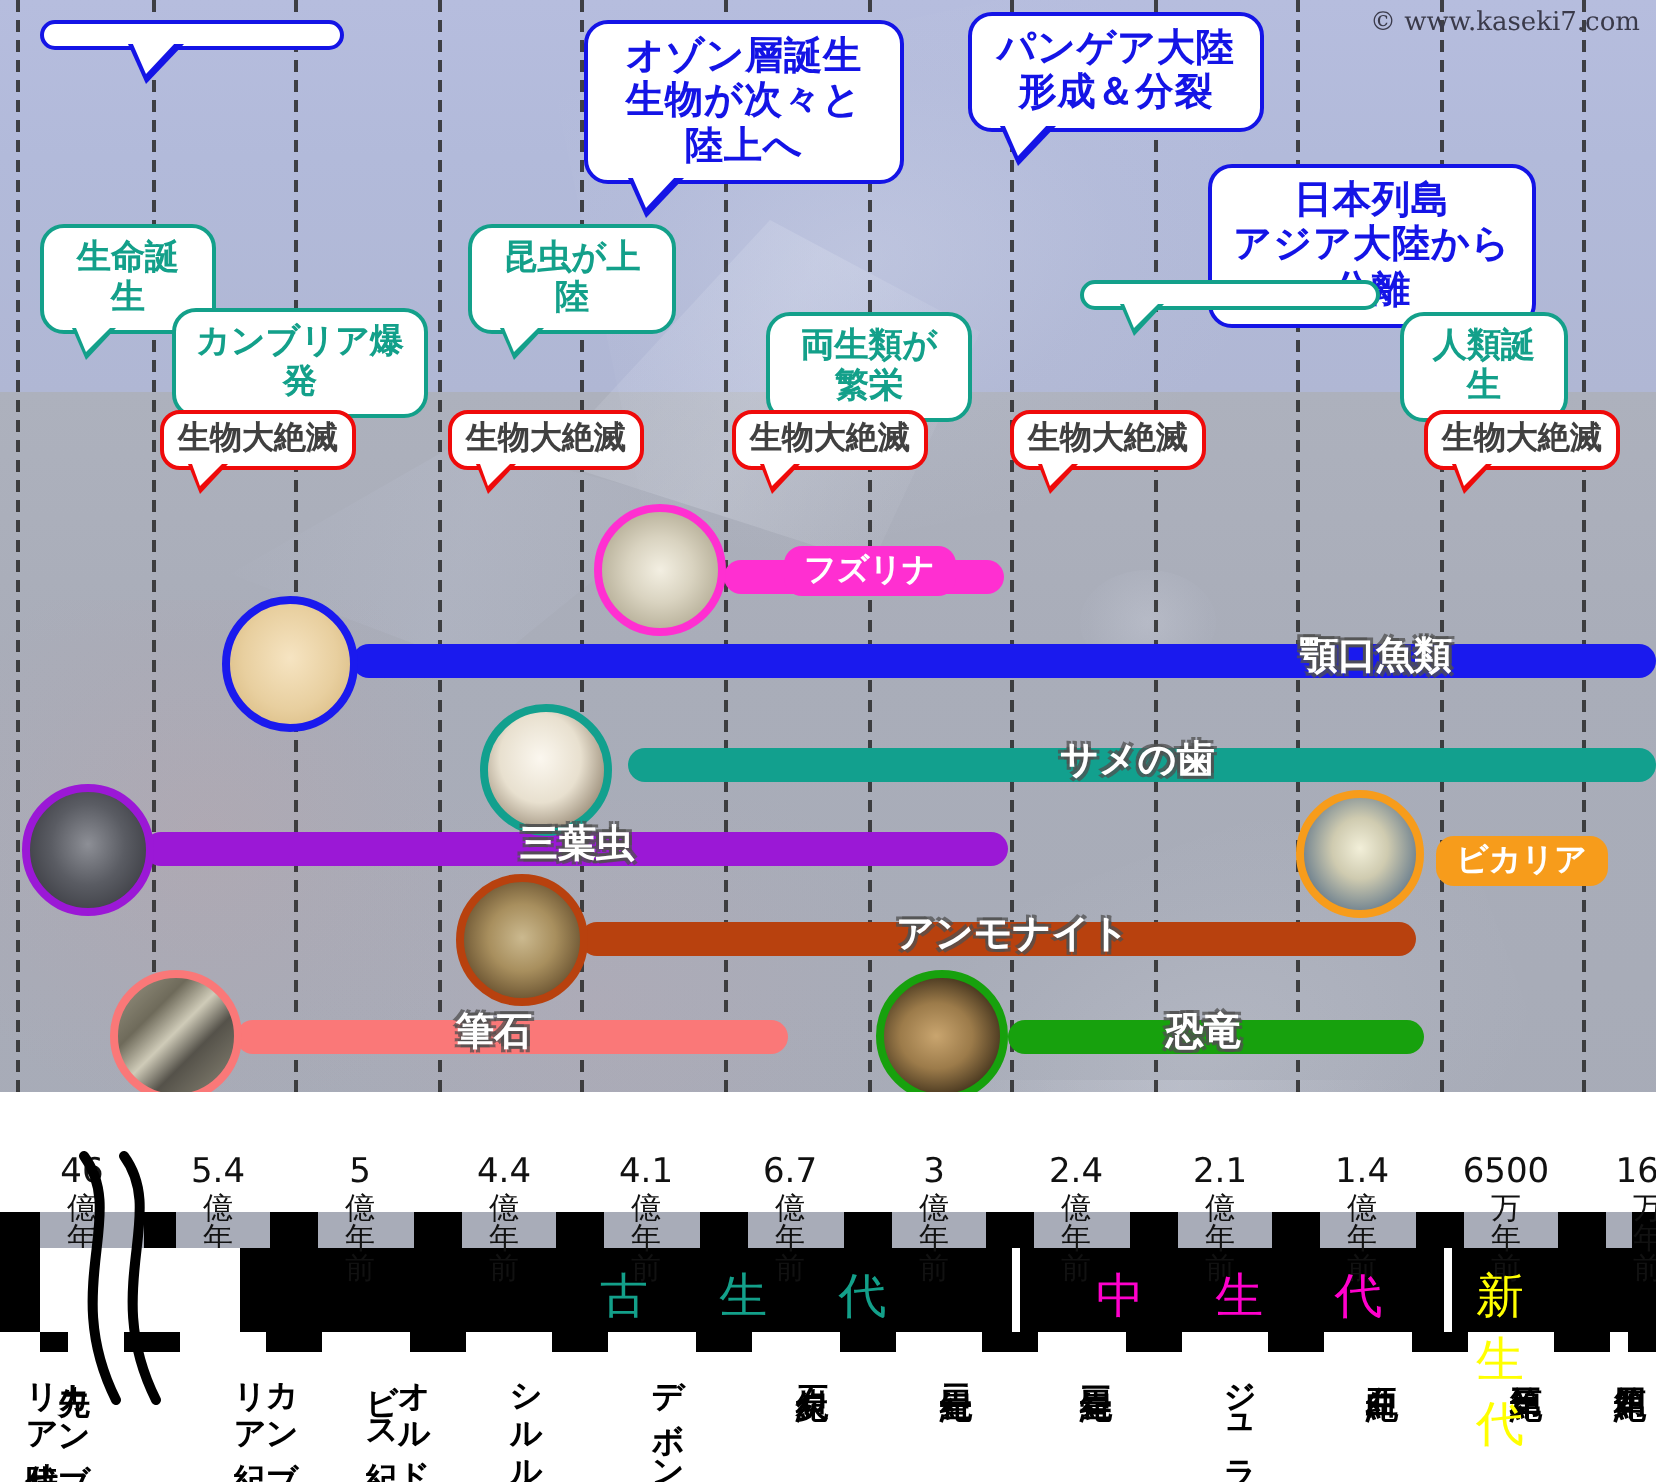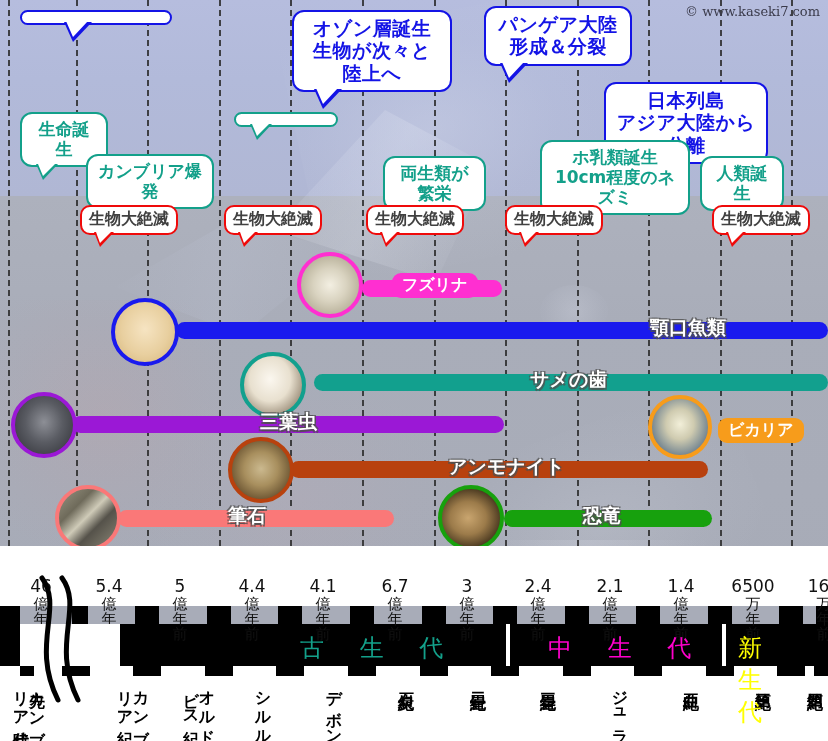--- a/index.html
+++ b/index.html
@@ -257,24 +257,23 @@
       <div class="callout blue" style="left: 292px; top: 10px; width: 160px;"><span>オゾン層誕生
 生物が次々と陸上へ</span><span class="tail-o" style="left: 20px;"></span><span class="tail-i" style="left: 22px;"></span></div>
       <div class="callout blue" style="left: 484px; top: 6px; width: 148px;"><span>パンゲア大陸
 形成＆分裂</span><span class="tail-o" style="left: 14px;"></span><span class="tail-i" style="left: 16px;"></span></div>
       <div class="callout blue" style="left: 604px; top: 82px; width: 164px;"><span>日本列島
 アジア大陸から分離</span><span class="tail-o" style="left: 100px;"></span><span class="tail-i" style="left: 102px;"></span></div>
     </div>
   <div id="life-callouts-layer">
       <div class="callout teal" style="left: 20px; top: 112px; width: 88px;"><span>生命誕生</span><span class="tail-o" style="left: 14px;"></span><span class="tail-i" style="left: 16px;"></span></div>
       <div class="callout teal" style="left: 86px; top: 154px; width: 128px;"><span>カンブリア爆発</span><span class="tail-o" style="left: 14px;"></span><span class="tail-i" style="left: 16px;"></span></div>
-      <div class="callout teal" style="left: 234px; top: 112px; width: 104px;"><span class="tail-o" style="left: 14px;"></span><span class="tail-i" style="left: 16px;"></span></div>
+      <div class="callout teal" style="left: 234px; top: 112px; width: 104px;"><span>昆虫が上陸</span><span class="tail-o" style="left: 14px;"></span><span class="tail-i" style="left: 16px;"></span></div>
       <div class="callout teal" style="left: 383px; top: 156px; width: 103px;"><span>両生類が繁栄</span><span class="tail-o" style="left: 14px;"></span><span class="tail-i" style="left: 16px;"></span></div>
-      <div class="callout teal" style="left: 540px; top: 140px; width: 150px;"><span>ホ乳類誕生
-10cm程度のネズミ</span><span class="tail-o" style="left: 18px;"></span><span class="tail-i" style="left: 20px;"></span></div>
+      <div class="callout teal" style="left: 540px; top: 140px; width: 150px;"><span class="tail-o" style="left: 18px;"></span><span class="tail-i" style="left: 20px;"></span></div>
       <div class="callout teal" style="left: 700px; top: 156px; width: 84px;"><span>人類誕生</span><span class="tail-o" style="left: 14px;"></span><span class="tail-i" style="left: 16px;"></span></div>
     </div>
   <div id="extinction-callouts-layer">
       <div class="callout red" style="left: 80px; top: 205px;"><span>生物大絶滅</span><span class="tail-o" style="left: 12px;"></span><span class="tail-i" style="left: 14px;"></span></div>
       <div class="callout red" style="left: 224px; top: 205px;"><span>生物大絶滅</span><span class="tail-o" style="left: 12px;"></span><span class="tail-i" style="left: 14px;"></span></div>
       <div class="callout red" style="left: 366px; top: 205px;"><span>生物大絶滅</span><span class="tail-o" style="left: 12px;"></span><span class="tail-i" style="left: 14px;"></span></div>
       <div class="callout red" style="left: 505px; top: 205px;"><span>生物大絶滅</span><span class="tail-o" style="left: 12px;"></span><span class="tail-i" style="left: 14px;"></span></div>
       <div class="callout red" style="left: 712px; top: 205px;"><span>生物大絶滅</span><span class="tail-o" style="left: 12px;"></span><span class="tail-i" style="left: 14px;"></span></div>
     </div>
 

